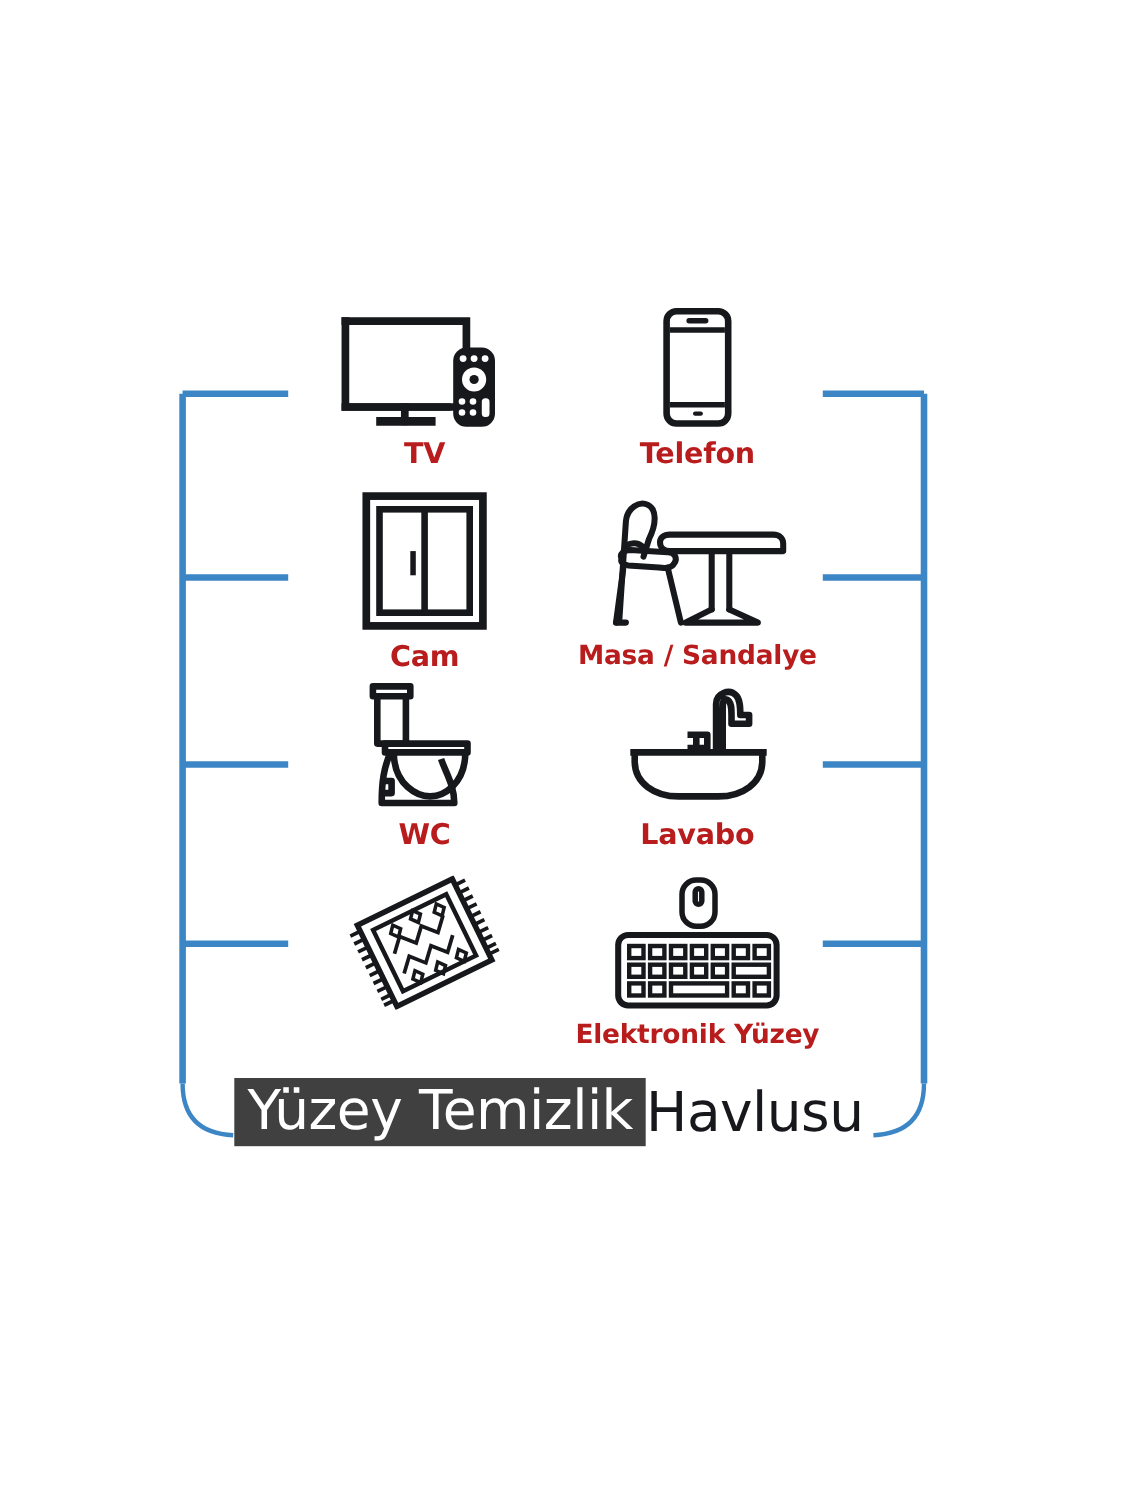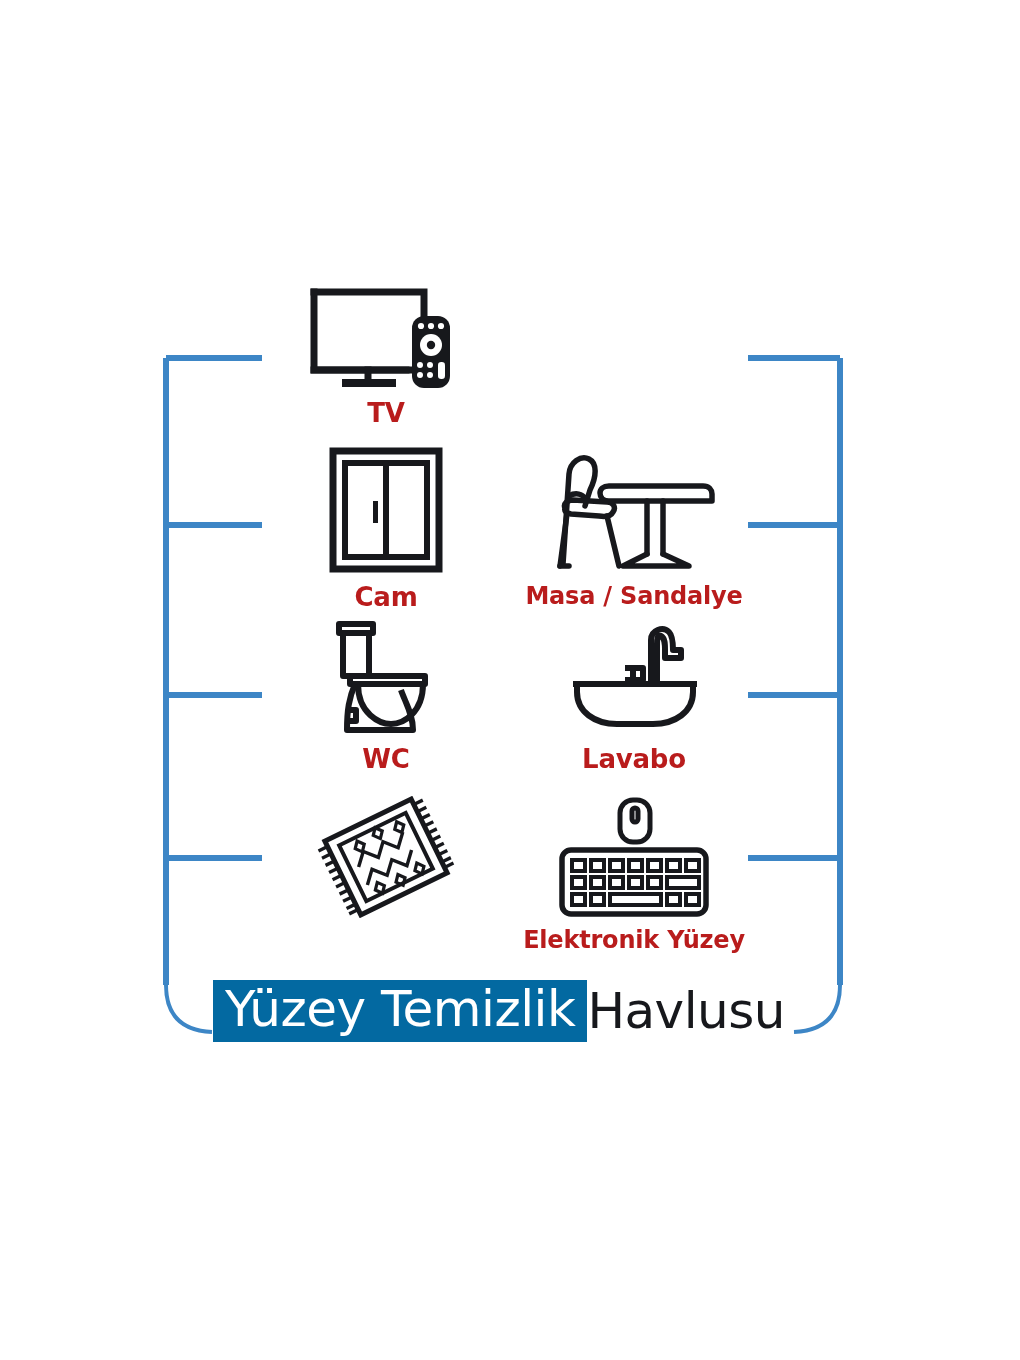--- a/index.html
+++ b/index.html
@@ -42,21 +42,21 @@
 
   .lbl-26{font-size:26px;margin-top:10px;}
   .lbl-24{font-size:24px;margin-top:10px;}
 
   
   .banner{
     position:absolute;left:213px;top:982px;height:58px;
     display:flex;align-items:center;white-space:nowrap;
   }
   .banner-hl{
-    background:#0369a1;color:#ffffff;
+    background:#404040;color:#ffffff;
     font-size:50px;font-weight:400;
     padding:4px 12px 8px 12px;line-height:1;
     letter-spacing:-0.5px;
   }
   .banner-rest{
     color:#17181c;font-size:50px;font-weight:400;
     line-height:1;letter-spacing:-0.5px;
   }
 </style>
 </head>
@@ -208,20 +208,34 @@
               </g>
             </g>
           </svg>
         </div>
       </div>
 
     </div>
 
     <div class="col col-right">
 
+      <div class="cell r0">
+        <div class="icon-box h-tel">
+          <svg width="72" height="112" viewBox="0 0 72 112">
+            <g fill="none" stroke="#17181c">
+              <rect x="8" y="5" width="56" height="102" rx="9" stroke-width="6"></rect>
+              <path d="M11,22 L61,22" stroke-width="5"></path>
+              <path d="M11,90 L61,90" stroke-width="5"></path>
+            </g>
+            <rect x="26" y="11" width="20" height="5" rx="2.5" fill="#17181c"></rect>
+            <rect x="32" y="96" width="9" height="4" rx="2" fill="#17181c"></rect>
+          </svg>
+        </div>
+        <div class="cell-label lbl-26">Telefon</div>
+      </div>
 
       <div class="cell r2">
         <div class="icon-box h-lav">
           <svg width="150" height="118" viewBox="0 0 150 118">
             <g fill="none" stroke="#17181c" stroke-width="6" stroke-linejoin="round">
 
               <path d="M92,66 L92,22 C92,12 104,8 110,14 C114,18 114,26 114,32 L122,32 L122,40 L106,40 L106,32 C106,26 106,20 102,18 C98,17 98,22 98,26 L98,66"></path>
 
               <path d="M66,50 L84,50 L84,62 L66,62"></path>
               <path d="M74,50 L74,62"></path>

